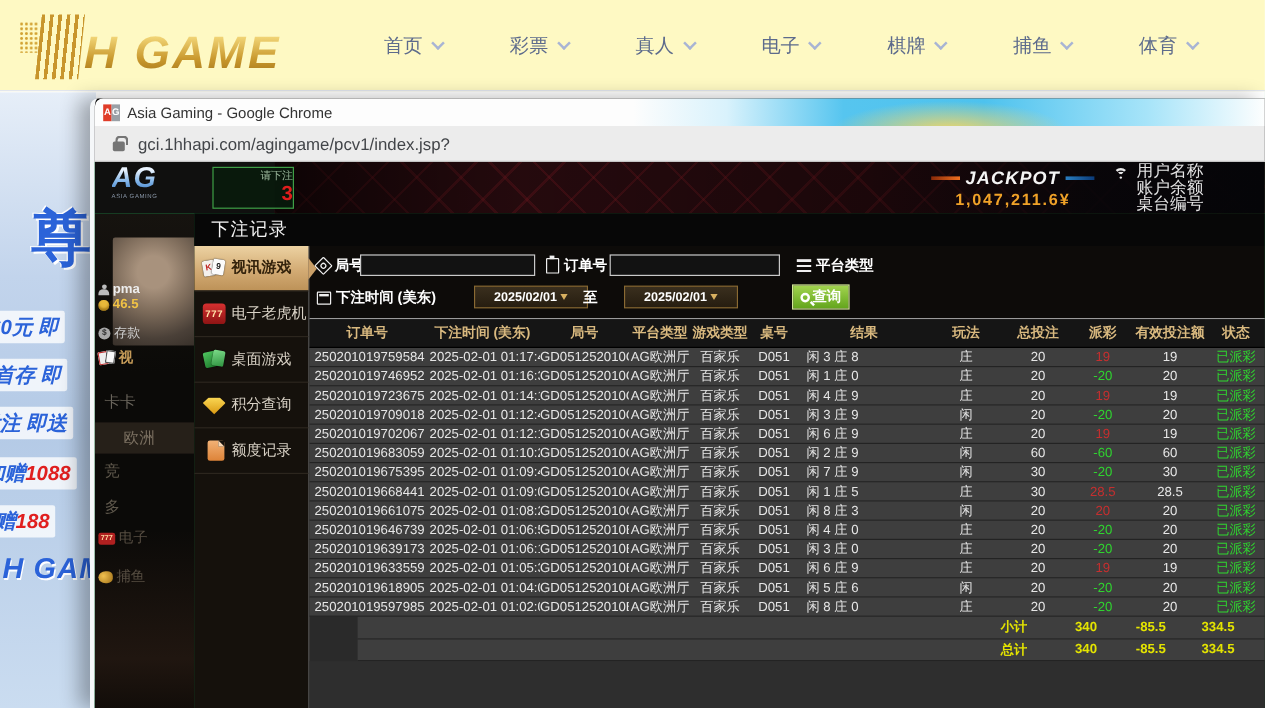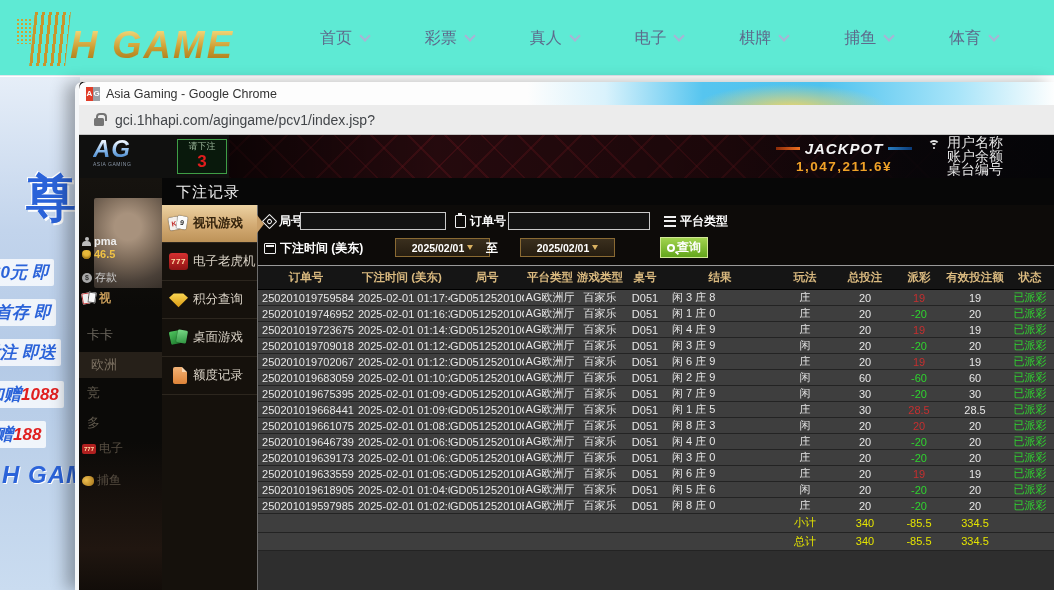--- a/index.html
+++ b/index.html
@@ -1,20 +1,20 @@
 <!DOCTYPE html>
 <html><head>
 <meta charset="utf-8">
 <style>
   html,body{margin:0;padding:0;width:1054px;height:590px;overflow:hidden;background:#fff;
     font-family:"Liberation Sans","DejaVu Sans",sans-serif;}
   *{box-sizing:border-box;}
 
   
-  .site-nav{position:absolute;left:0;top:0;width:1054px;height:76px;background:#5eead4;
+  .site-nav{position:absolute;left:0;top:0;width:1054px;height:76px;background:#fef9c3;
     border-bottom:1px solid #e2e6ee;z-index:5;}
   .logo{position:absolute;left:16px;top:8px;display:flex;align-items:flex-end;height:60px;}
   .logo-dots{width:16px;height:26px;margin-bottom:24px;
     background-image:radial-gradient(#d2a232 1px,transparent 1.3px);background-size:4px 4px;}
   .logo-bars{width:36px;height:54px;margin:0 2px 2px 0;transform:skewX(-6deg);
     background:repeating-linear-gradient(90deg,#c8952c 0 3px,transparent 3px 7px);}
   .logo-text{font-size:38px;font-weight:bold;font-style:italic;letter-spacing:2px;line-height:1;
     background:linear-gradient(180deg,#f2d678 10%,#c9992e 55%,#a5761a 90%);
     -webkit-background-clip:text;background-clip:text;color:transparent;padding-bottom:4px;}
   .nav-items{position:absolute;left:320px;right:56px;top:0;height:76px;display:flex;
@@ -64,22 +64,22 @@
   .quilt::before{content:"";position:absolute;inset:0;
     background:repeating-linear-gradient(45deg,rgba(150,30,40,.30) 0 2px,transparent 2px 26px),
                repeating-linear-gradient(-45deg,rgba(150,30,40,.30) 0 2px,transparent 2px 26px);}
   .quilt::after{content:"";position:absolute;inset:0;
     background:linear-gradient(90deg,rgba(0,0,0,.75),rgba(0,0,0,.25) 25%,rgba(0,0,0,.45) 60%,rgba(5,5,8,.92) 82%,#050508 100%);}
   .ag-logo{position:absolute;left:14px;top:2px;z-index:2;line-height:1;}
   .ag-logo .ag-word{font-size:24px;font-weight:bold;font-style:italic;letter-spacing:1px;
     background:linear-gradient(180deg,#eaf4ff 20%,#7fb3e8 60%,#3f7fc4 95%);
     -webkit-background-clip:text;background-clip:text;color:transparent;}
   .ag-logo .ag-sub{font-size:5px;color:#8a97a8;letter-spacing:.5px;text-align:right;margin-top:1px;}
-  .bet-box{position:absolute;left:98px;top:4px;width:50px;height:35px;z-index:2;
-    border:1px solid #3f9e46;background:rgba(8,26,12,.88);text-align:center;}
+  .bet-box{position:absolute;left:98px;top:4px;width:68px;height:35px;z-index:2;
+    border:1px solid #3f9e46;background:rgba(8,26,12,.88);text-align:right;}
   .bet-box .bb-label{font-size:9px;color:#9cb89c;line-height:13px;}
   .bet-box .bb-num{font-size:17px;font-weight:800;color:#e01d1d;line-height:17px;}
   .jackpot{position:absolute;right:130px;top:5px;width:160px;text-align:center;z-index:2;}
   .jp-word{font-size:15px;font-weight:bold;font-style:italic;color:#f4f4f4;letter-spacing:1px;
     display:flex;align-items:center;justify-content:center;gap:5px;}
   .jp-word::before{content:"";width:24px;height:3px;background:linear-gradient(90deg,#8a2a08,#f07020);}
   .jp-word::after{content:"";width:24px;height:3px;background:linear-gradient(90deg,#2a7ec0,#0a3a78);}
   .jp-num{font-size:13.5px;font-weight:800;color:#f0a228;letter-spacing:1.5px;margin-top:2px;}
   .user-info{position:absolute;right:0;top:1px;width:126px;z-index:2;overflow:hidden;display:flex;gap:5px;}
   .wifi{margin-top:4px;width:14px;height:12px;position:relative;flex:0 0 14px;}
@@ -108,21 +108,21 @@
   .coin-ico{width:10px;height:10px;border-radius:50%;background:#a8a8a8;color:#333;font-size:7px;
     line-height:10px;text-align:center;font-weight:bold;display:inline-block;}
   .lb-video{left:3px;top:112px;font-size:12px;font-weight:bold;color:#c49a58;display:flex;align-items:center;gap:3px;}
   .mini-cards{width:14px;height:13px;position:relative;display:inline-block;}
   .mini-cards::before{content:"";position:absolute;left:0;top:1px;width:8px;height:11px;background:#eee;
     border-radius:1px;transform:rotate(-10deg);box-shadow:inset 0 0 0 1px #c03030;}
   .mini-cards::after{content:"";position:absolute;left:6px;top:0;width:8px;height:11px;background:#f8f8f8;
     border-radius:1px;transform:rotate(8deg);box-shadow:inset 0 0 0 1px #555;}
   .lb-f1{left:8px;top:148px;font-size:13px;color:#6a655c;}
   .lb-box{left:0;top:174px;width:83px;height:26px;background:#262019;color:#7c7162;
-    font-size:13px;line-height:26px;padding-left:12px;}
+    font-size:13px;line-height:26px;padding-left:24px;}
   .lb-f2{left:8px;top:206px;font-size:13px;color:#5f584c;}
   .lb-f3{left:8px;top:236px;font-size:13px;color:#5f584c;}
   .lb-f4{left:3px;top:262px;font-size:12px;color:#574e42;display:flex;align-items:center;gap:3px;}
   .slot-mini{width:14px;height:10px;background:#b02020;border-radius:2px;color:#ffd9a0;font-size:6px;
     font-weight:bold;line-height:10px;text-align:center;display:inline-block;}
   .lb-f5{left:3px;top:294px;font-size:12px;color:#574e42;display:flex;align-items:center;gap:3px;}
   .fish-mini{width:12px;height:10px;border-radius:50% 40% 40% 50%;display:inline-block;
     background:radial-gradient(circle at 35% 40%,#f0c050,#a07018);}
 
   
@@ -204,21 +204,21 @@
   .c-order,.c-time{text-align:right;padding-left:4px;}
   .c-result{text-align:left!important;padding-left:6px;}
   .pay-win{color:#c52f2f;}
   .pay-loss{color:#2fd32f;}
   .c-status{color:#2fd32f;}
   .play-dot{width:13px;height:13px;border-radius:50%;margin:0 auto;position:relative;cursor:pointer;
     background:radial-gradient(circle at 35% 30%,#ff7a60,#d51212 55%,#870000);box-shadow:0 0 2px #000;}
   .play-dot::after{content:"";position:absolute;left:5px;top:3.5px;
     border-left:5px solid #fff;border-top:3px solid transparent;border-bottom:3px solid transparent;}
   .t-sum{flex:0 0 18.5px;background:#3e3e3e;border-bottom:1px solid #232323;
-    color:#e4e400;font-size:11px;font-weight:normal;}
+    color:#e4e400;font-size:11px;font-weight:bold;margin-left:40px;}
   .t-sum>div{text-align:center;}
   .t-filler{flex:1;background:#2e2e2e;}
 </style>
 </head>
 <body>
 
 <header class="site-nav">
   <div class="logo">
     <span class="logo-dots"></span>
     <span class="logo-bars"></span>
@@ -347,26 +347,26 @@
         <nav class="menu">
           <div class="menu-item selected">
             <span class="mi-icon ic-cards"></span>
             <span>视讯游戏</span>
           </div>
           <div class="menu-item">
             <span class="mi-icon ic-slot">777</span>
             <span>电子老虎机</span>
           </div>
           <div class="menu-item">
+            <span class="mi-icon ic-table"></span>
+            <span>桌面游戏</span>
+          </div>
+          <div class="menu-item">
             <span class="mi-icon ic-gem"></span>
             <span>积分查询</span>
-          </div>
-          <div class="menu-item">
-            <span class="mi-icon ic-table"></span>
-            <span>桌面游戏</span>
           </div>
           <div class="menu-item">
             <span class="mi-icon ic-doc"></span>
             <span>额度记录</span>
           </div>
         </nav>
 
         <div class="right-content">
           <div class="filters">
             <span class="f-label" style="left:6px;top:8px;">

